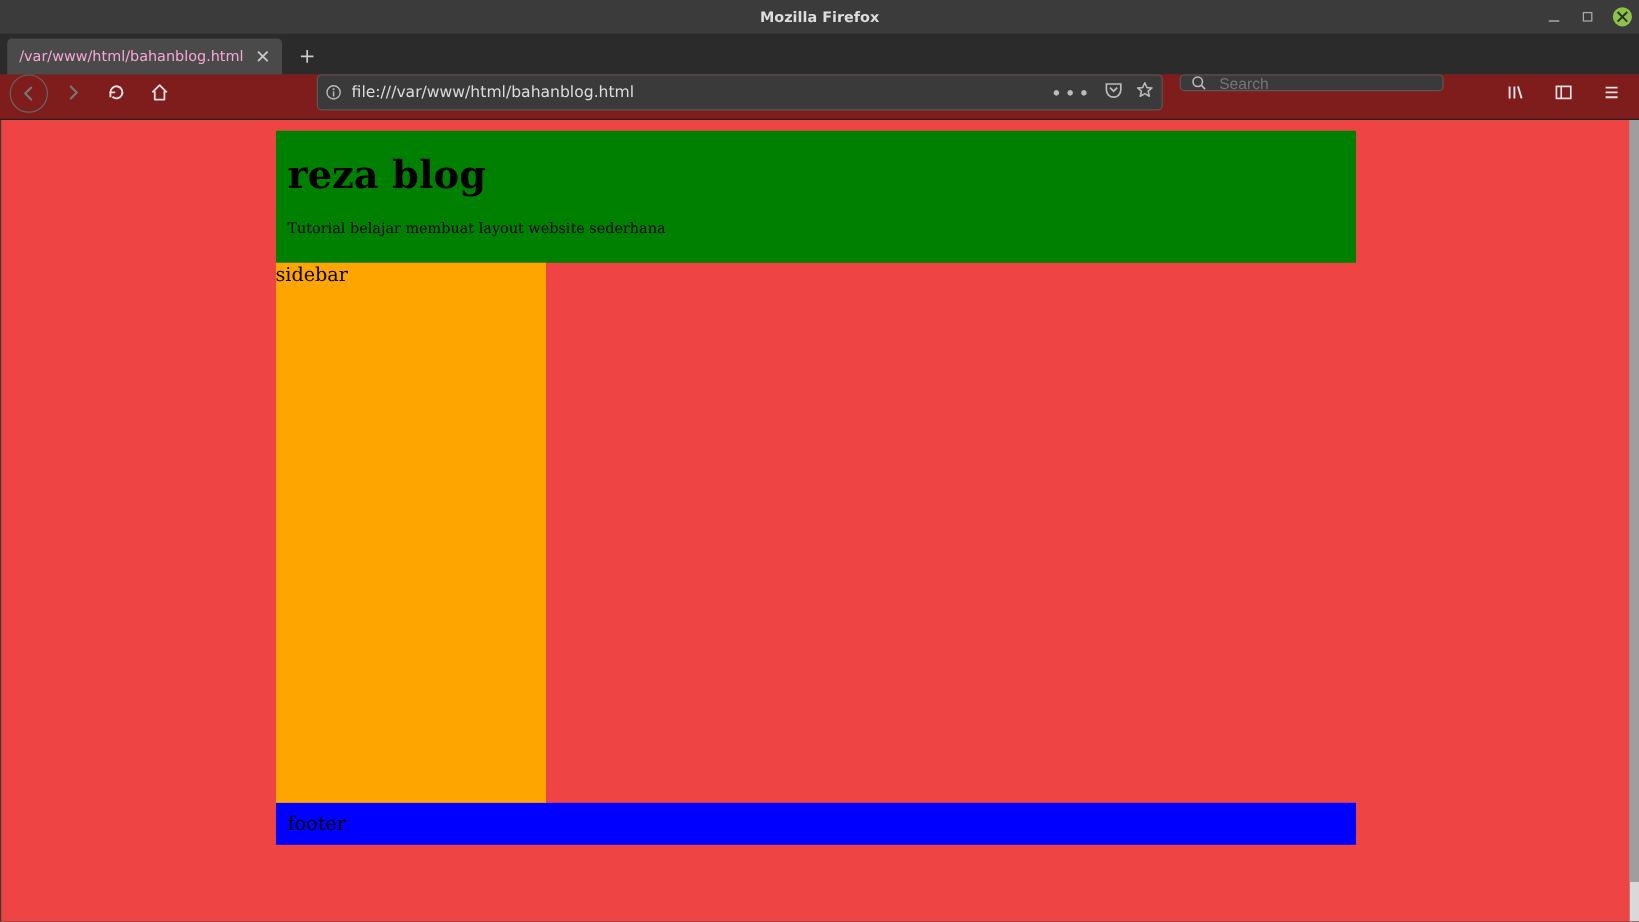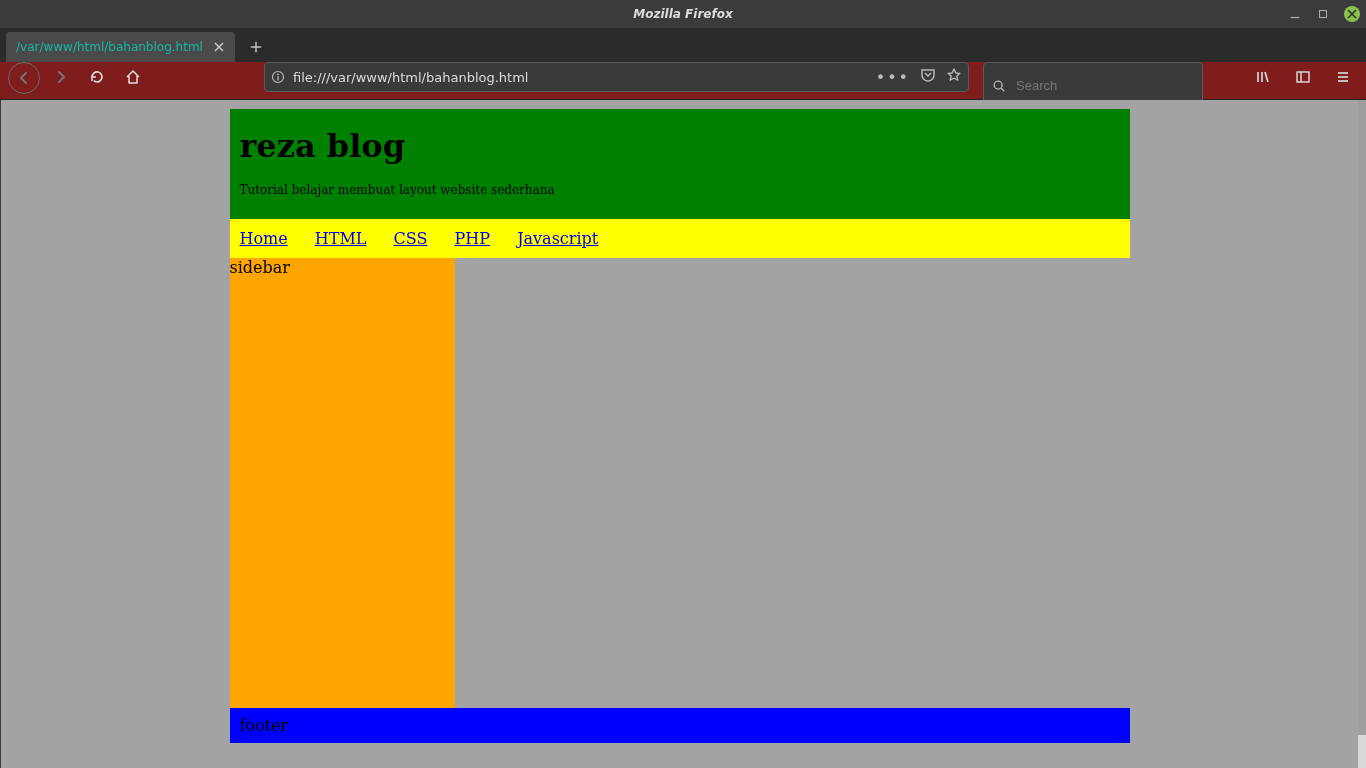--- a/index.html
+++ b/index.html
@@ -1,49 +1,49 @@
 <!DOCTYPE html>
 <html><head>
 <meta charset="utf-8">
 <style>
   * { box-sizing: border-box; }
   html, body { margin:0; padding:0; height:100%; font-family:"DejaVu Sans","Liberation Sans",sans-serif; }
   body { background:#3b3b3b; width:1366px; height:768px; overflow:hidden; position:relative; }
 
   
   .os-titlebar { height:28px; background:#3b3b3b; display:flex; align-items:center; position:relative; color:#ccc; font-size:12px; }
-  .os-title { position:absolute; left:50%; transform:translateX(-50%); font-style:italic; font-weight:bold; color:#ddd; }
+  .os-title { position:absolute; left:50%; transform:translateX(-50%); font-weight:bold; color:#ddd; }
   .os-controls { position:absolute; right:6px; top:0; height:28px; display:flex; align-items:center; gap:14px; }
   .os-btn { width:14px; height:14px; display:flex; align-items:center; justify-content:center; color:#aaa; }
   .os-btn.close { width:16px; height:16px; border-radius:50%; background:#8BC34A; color:#2d2d2d; }
   .os-btn svg { display:block; }
 
   
   .tabstrip { height:34px; background:#2b2b2b; display:flex; align-items:flex-end; padding:0 6px; }
-  .tab { height:30px; background:#4a4a4a; color:#14b8a6; font-size:12px; display:flex; align-items:center; padding:0 8px 0 10px; border-top-left-radius:4px; border-top-right-radius:4px; min-width:200px; gap:8px; }
+  .tab { height:30px; background:#4a4a4a; color:#f9a8d4; font-size:12px; display:flex; align-items:center; padding:0 8px 0 10px; border-top-left-radius:4px; border-top-right-radius:4px; min-width:200px; gap:8px; }
   .tab .tab-title { flex:1; white-space:nowrap; overflow:hidden; text-overflow:ellipsis; }
   .tab .tab-close { width:16px; height:16px; display:flex; align-items:center; justify-content:center; color:#ccc; }
   .newtab { width:30px; height:30px; display:flex; align-items:center; justify-content:center; color:#ccc; margin-left:6px; }
 
   
   .toolbar { height:38px; background:#7f1d1d; display:flex; align-items:flex-start; padding:0 8px; gap:6px; color:#ccc; border-bottom:1px solid #222; }
   .nav-btn { width:30px; height:30px; border-radius:4px; display:flex; align-items:center; justify-content:center; color:#e0e0e0; }
   .nav-btn.disabled { color:#777; }
   .nav-btn.back { border:1px solid #666; border-radius:50%; width:32px; height:32px; }
   .urlbar { flex:0 0 705px; height:30px; background:#3a3a3a; border:1px solid #5a5a5a; border-radius:4px; display:flex; align-items:center; padding:0 6px; gap:8px; margin-left:110px; }
   .urlbar .info-icon { color:#bbb; display:flex; }
   .urlbar .url-text { flex:1; font-size:13px; color:#ddd; white-space:nowrap; overflow:hidden; }
   .urlbar .url-icons { display:flex; align-items:center; gap:10px; color:#bbb; }
-  .searchbar { flex:0 0 200px; height:47px; background:#3a3a3a; border:1px solid #5a5a5a; border-radius:4px; display:flex; align-items:center; padding:0 8px; gap:8px; margin-left:8px; }
+  .searchbar { flex:0 0 200px; height:14px; background:#3a3a3a; border:1px solid #5a5a5a; border-radius:4px; display:flex; align-items:center; padding:0 8px; gap:8px; margin-left:8px; }
   .searchbar input { flex:1; background:transparent; border:none; outline:none; color:#ddd; font-size:13px; }
   .toolbar-spacer { flex:1; }
   .toolbar-right { display:flex; align-items:center; gap:10px; color:#ccc; }
 
   
-  .viewport { position:absolute; left:1px; right:8px; top:100px; bottom:0; background:#a3a3a3; overflow:hidden; font-family:"DejaVu Serif","Liberation Serif",Georgia,serif; color:#000; }
+  .viewport { position:absolute; left:1px; right:8px; top:100px; bottom:0; background:#ef4444; overflow:hidden; font-family:"DejaVu Serif","Liberation Serif",Georgia,serif; color:#000; }
   .viewport-scrollbar { position:absolute; right:0; top:100px; bottom:0; width:8px; background:#d9d9d9; }
   .viewport-scrollbar .thumb { position:absolute; left:0; right:0; top:0; height:95%; background:#9e9e9e; border-radius:0; }
 
   .page { width:900px; margin:9px auto 0 auto; }
   .hdr { background:green; padding:18px 10px 22px 10px; }
   .hdr h1 { margin:0 0 18px 0; font-size:32px; font-weight:bold; }
   .hdr p { margin:0; font-size:12px; }
   .menu { background:yellow; padding:10px; font-size:16px; }
   .menu a { color:#0000EE; text-decoration:underline; margin-right:22px; }
   .body-row { display:flex; height:450px; }
@@ -182,27 +182,20 @@
 </div>
 
 <div class="viewport">
   <div class="page">
 
     <div class="hdr">
       <h1>reza blog</h1>
       <p>Tutorial belajar membuat layout website sederhana</p>
     </div>
 
-    <div class="menu">
-      <a href="#">Home</a>
-      <a href="#">HTML</a>
-      <a href="#">CSS</a>
-      <a href="#">PHP</a>
-      <a href="#">Javascript</a>
-    </div>
 
     <div class="body-row">
       <div class="sidebar">
         <span class="lbl">sidebar</span>
       </div>
     </div>
 
     <div class="ftr">
       <span>footer</span>
     </div>

